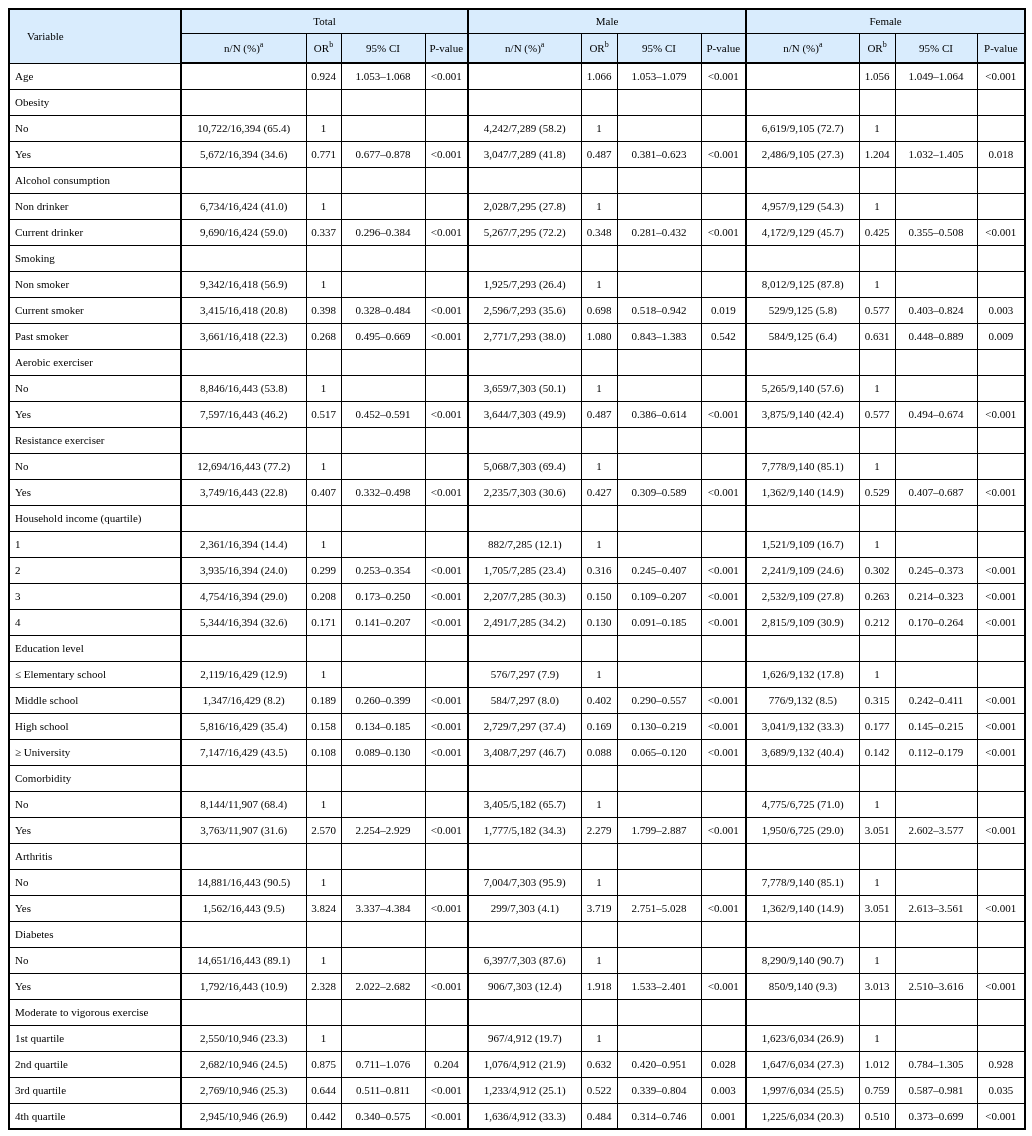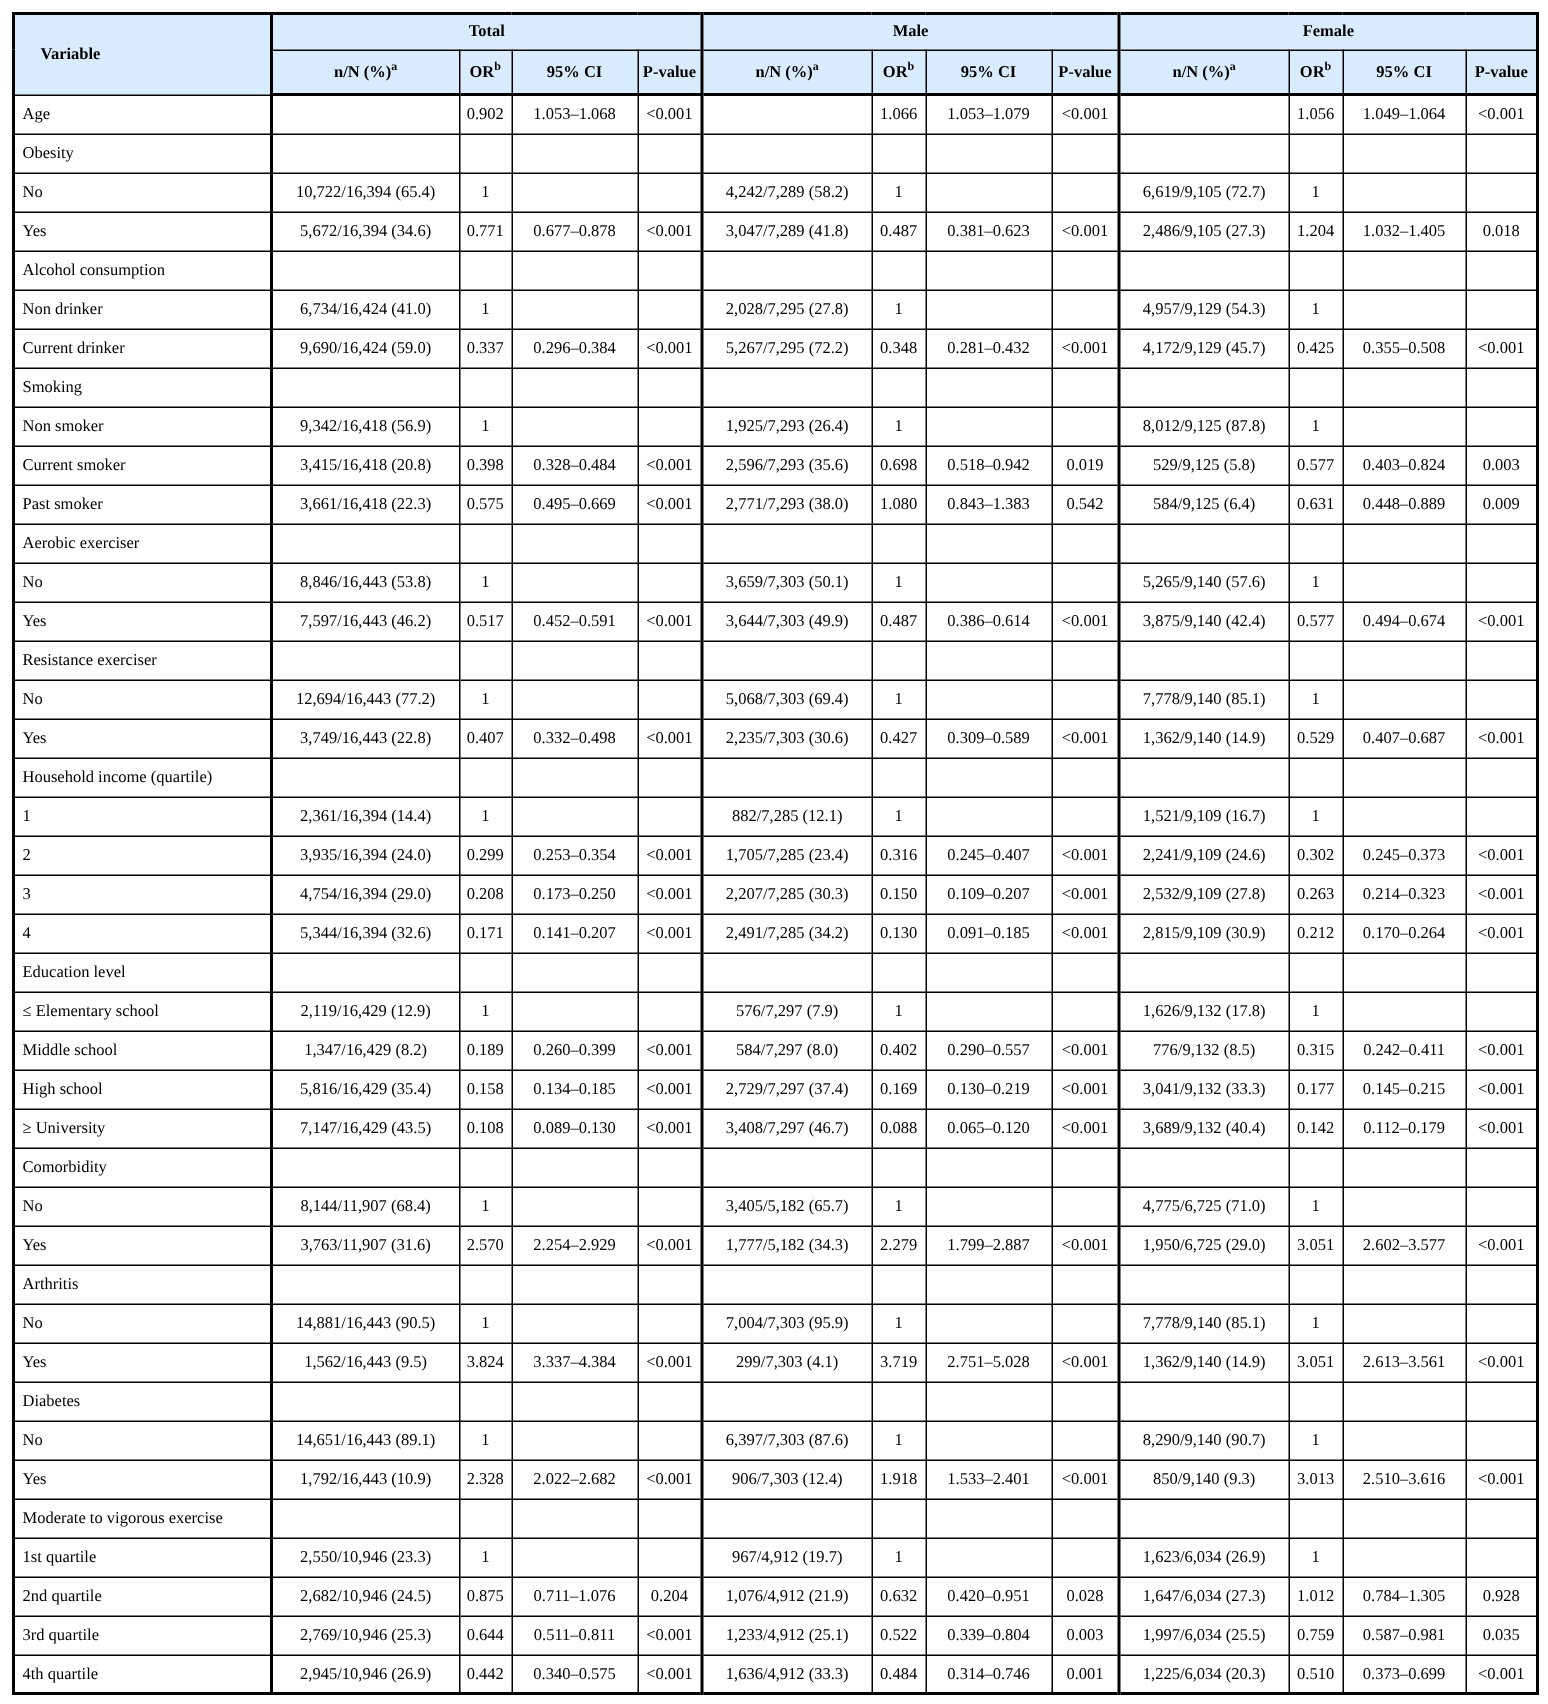--- a/index.html
+++ b/index.html
@@ -19,21 +19,21 @@
   th, td {
     border: 1px solid var(--border-c);
     font-size: 11px;
     color: #000;
     padding: 1px 2px;
     text-align: center;
     vertical-align: middle;
     overflow: hidden;
     white-space: nowrap;
   }
-  thead th { background: var(--header-bg); font-weight: bold; }
+  thead th { background: var(--header-bg); font-weight: normal; }
   thead tr.grp th { height: 24px; }
   thead tr.sub th { height: 30px; border-bottom: 2px solid var(--border-c); margin-left: 42px; }
   th.var-head { text-align: left; padding-left: 17px; }
   td.var-cell { text-align: left; padding-left: 5px; margin-top: 32px; }
   tbody td { height: 26px; }
   .group-start { border-left: 2px solid var(--border-c); }
   sup { font-size: 8px; line-height: 0; }
 </style>
 </head>
 <body>
@@ -74,21 +74,21 @@
         <th class="group-start"><span>n/N (%)</span><sup>a</sup></th>
         <th><span>OR</span><sup>b</sup></th>
         <th>95% CI</th>
         <th>P-value</th>
       </tr>
     </thead>
     <tbody>
         <tr>
           <td class="var-cell">Age</td>
           <td class="group-start"></td>
-          <td>0.902</td>
+          <td>0.924</td>
           <td>1.053–1.068</td>
           <td>&lt;0.001</td>
           <td class="group-start"></td>
           <td>1.066</td>
           <td>1.053–1.079</td>
           <td>&lt;0.001</td>
           <td class="group-start"></td>
           <td>1.056</td>
           <td>1.049–1.064</td>
           <td>&lt;0.001</td>
@@ -224,21 +224,21 @@
           <td>0.518–0.942</td>
           <td>0.019</td>
           <td class="group-start">529/9,125 (5.8)</td>
           <td>0.577</td>
           <td>0.403–0.824</td>
           <td>0.003</td>
         </tr>
         <tr>
           <td class="var-cell">Past smoker</td>
           <td class="group-start">3,661/16,418 (22.3)</td>
-          <td>0.575</td>
+          <td>0.268</td>
           <td>0.495–0.669</td>
           <td>&lt;0.001</td>
           <td class="group-start">2,771/7,293 (38.0)</td>
           <td>1.080</td>
           <td>0.843–1.383</td>
           <td>0.542</td>
           <td class="group-start">584/9,125 (6.4)</td>
           <td>0.631</td>
           <td>0.448–0.889</td>
           <td>0.009</td>

